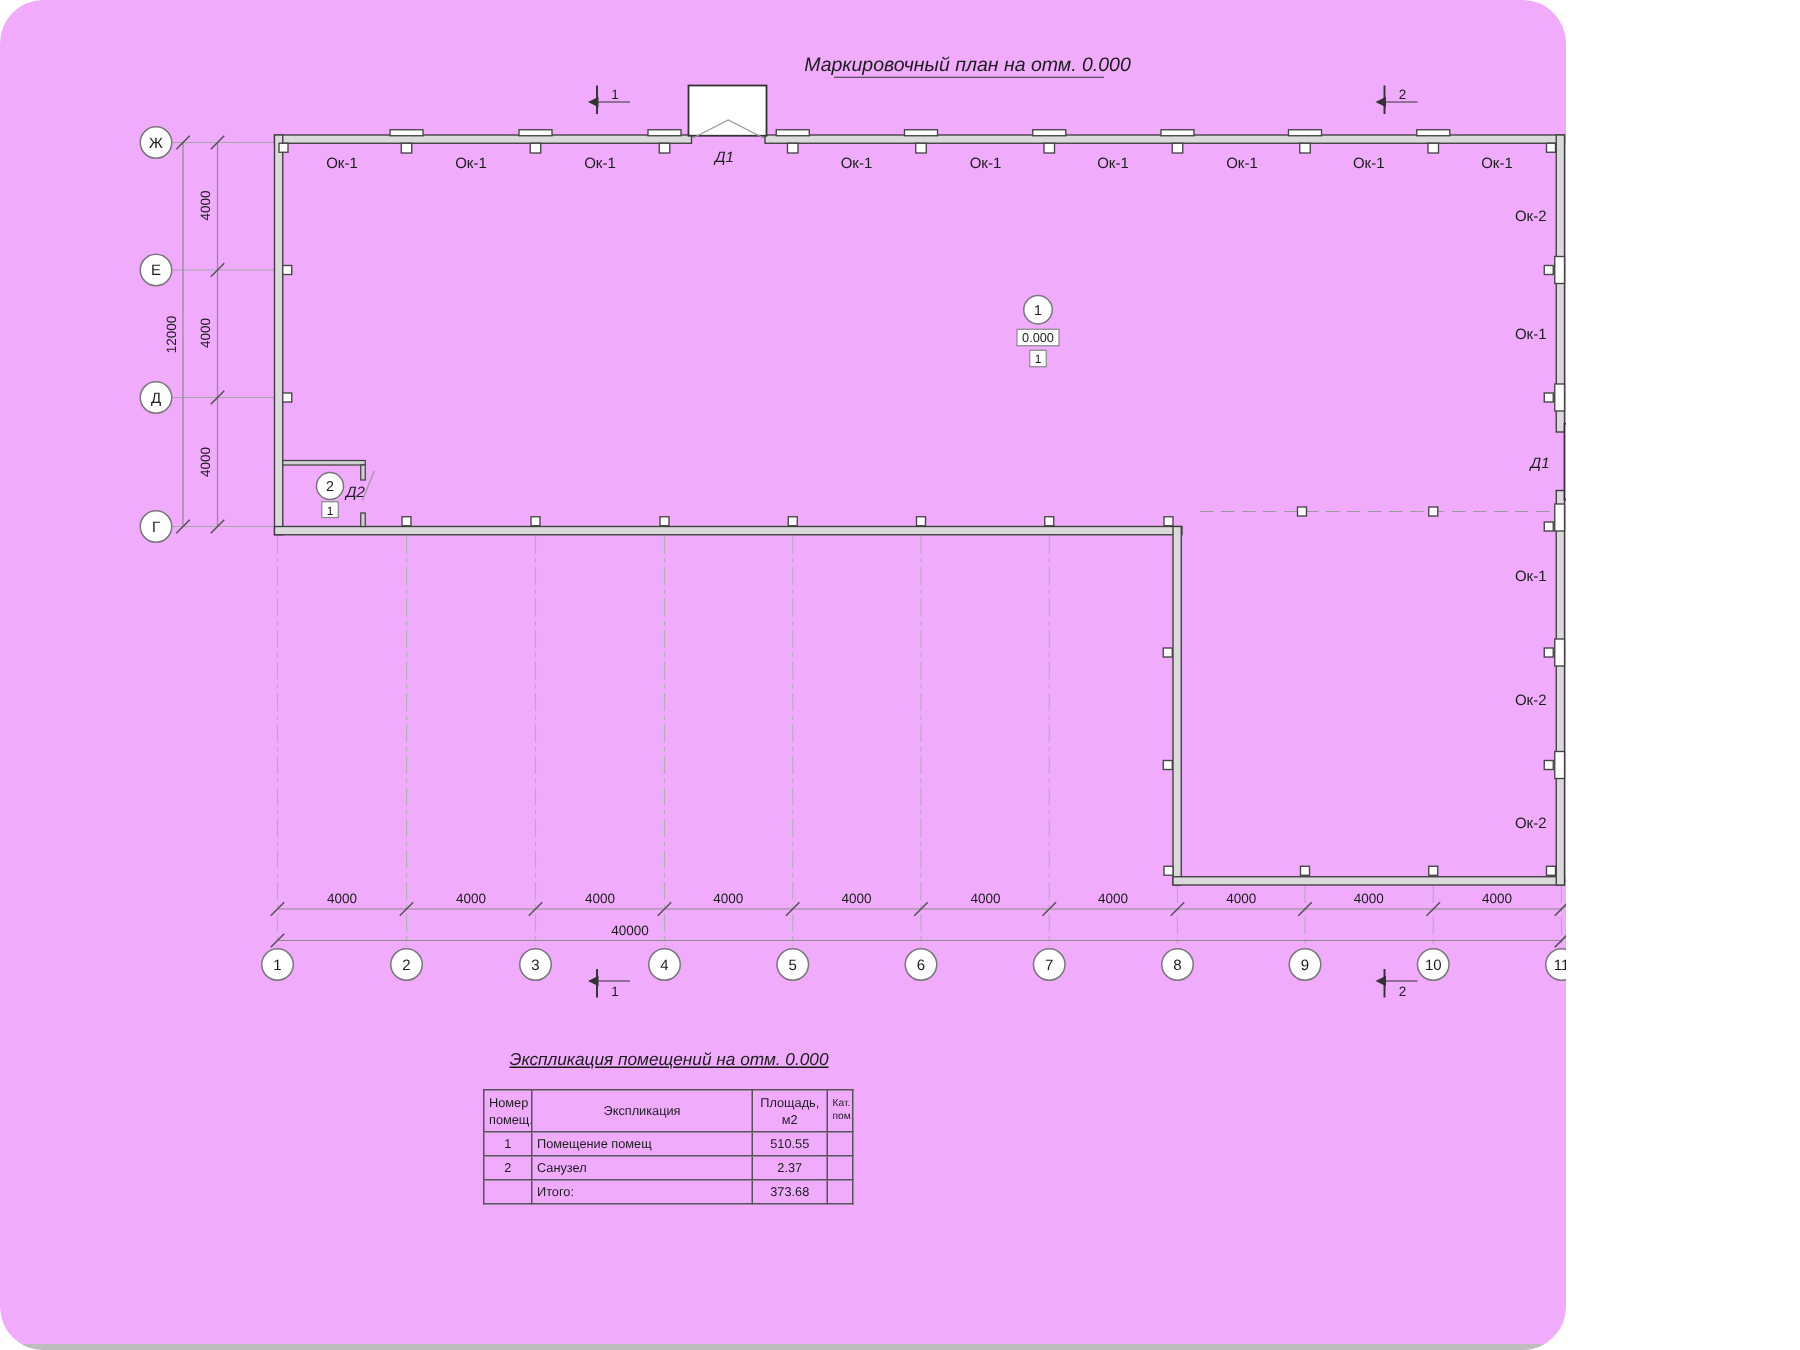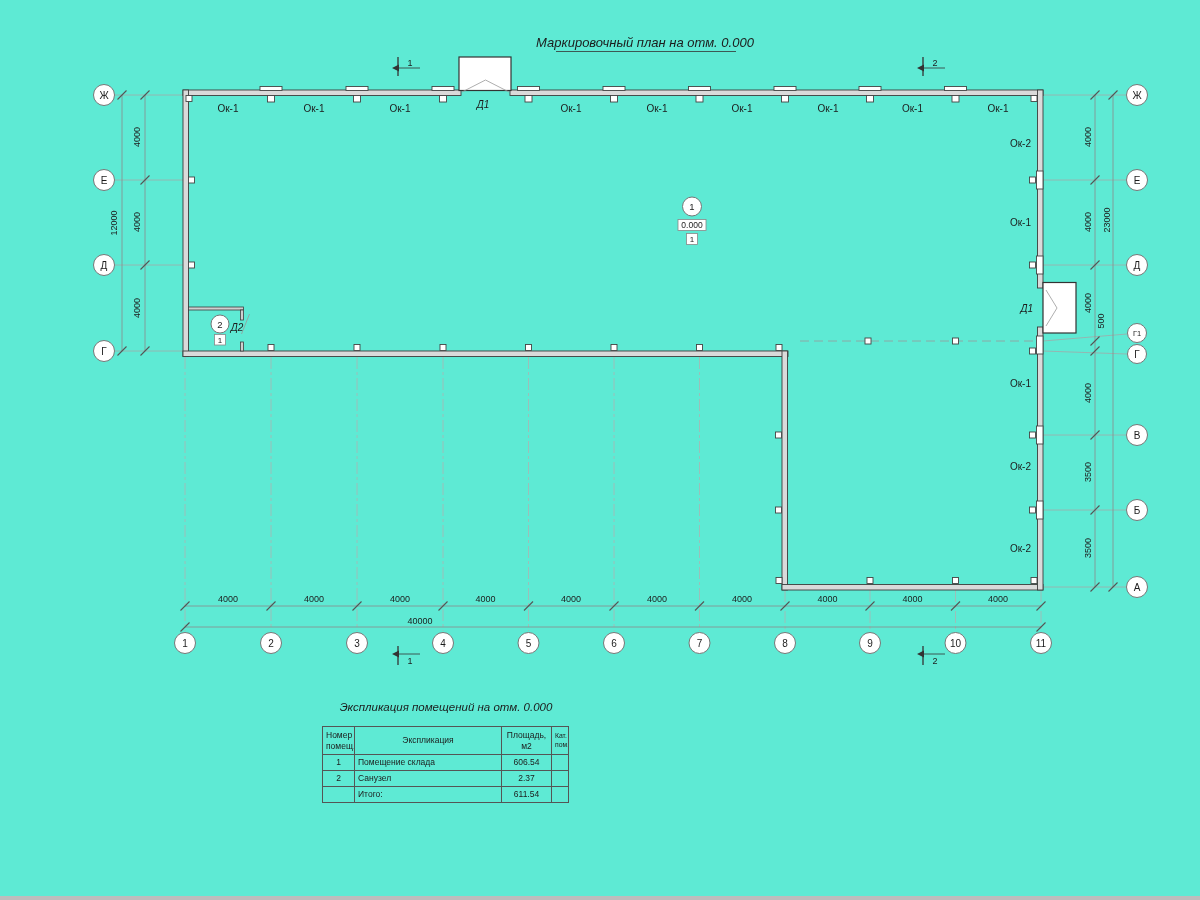--- a/index.html
+++ b/index.html
@@ -1,17 +1,17 @@
 <!DOCTYPE html>
 <html><head>
 <meta charset="utf-8">
 <style>
   html,body{margin:0;padding:0;background:#fff;}
-  #sheet{position:relative;width:1200px;height:900px;background:#5eead4;overflow:hidden;
-         font-family:"Liberation Sans",sans-serif;}
+  #sheet{position:relative;width:1044px;height:900px;background:#f0abfc;overflow:hidden;
+         font-family:"Liberation Sans",sans-serif;border-radius:29px;}
   svg text{font-family:"Liberation Sans",sans-serif;fill:#1c1c1c;}
   .w{fill:#dadada;stroke:#3d3d3d;stroke-width:.9;}
   .pw{fill:#cfcfcf;stroke:#3d3d3d;stroke-width:.8;}
   .pf{fill:#ffffff;stroke:#444;stroke-width:.9;}
   .ext{stroke:#a6a6a6;stroke-width:.75;}
   .grid{stroke:#b0b0b0;stroke-width:.75;stroke-dasharray:12 3 3 3;}
   .dash{stroke:#9a9a9a;stroke-width:.8;stroke-dasharray:9 5;}
   .dim{stroke:#8c8c8c;stroke-width:.8;}
   .tick{stroke:#555;stroke-width:1.1;}
   .dt{font-size:9px;text-anchor:middle;}
@@ -21,21 +21,21 @@
   .ax{font-size:10px;text-anchor:middle;}
   .axs{font-size:7.5px;text-anchor:middle;}
   .axc{fill:#fff;stroke:#777;stroke-width:1;}
   .swing{stroke:#999;stroke-width:.8;fill:none;}
   .porch{fill:#fff;stroke:#333;stroke-width:1.2;}
   .sec{stroke:#333;}
   .tagbox{fill:#fff;stroke:#888;stroke-width:.8;}
   .title-t{font-size:13px;font-style:italic;text-anchor:middle;}
   
   .expl{position:absolute;left:322px;top:701px;width:248px;}
-  .expl-title{text-align:center;font-style:italic;
+  .expl-title{text-align:center;font-style:italic;text-decoration:underline;
               font-size:11.5px;color:#1c1c1c;margin:0 0 13px 0;}
   table.sched{border-collapse:collapse;table-layout:fixed;width:246px;
               border:1.5px solid #333;font-size:8.5px;color:#1c1c1c;padding-left:40px;}
   table.sched th,table.sched td{border:1px solid #555;padding:0 3px;line-height:1.2;
               overflow:hidden;}
   table.sched th{font-weight:normal;height:27px;text-align:center;}
   table.sched td{height:15px;}
   th.cat{font-size:6.8px;}
   td.c{text-align:center;} td.l{text-align:left;padding-left:5px;}
   td.r{text-align:left;padding-right:4px;}
@@ -374,32 +374,32 @@
       <tr>
         <th>Номер помещ.</th>
         <th>Экспликация</th>
         <th>Площадь, м2</th>
         <th class="cat">Кат. пом.</th>
       </tr>
     </thead>
     <tbody>
       <tr>
         <td class="c">1</td>
-        <td class="l">Помещение склада</td>
-        <td class="c">606.54</td>
+        <td class="l">Помещение помещ</td>
+        <td class="c">510.55</td>
         <td></td>
       </tr>
       <tr>
         <td class="c">2</td>
         <td class="l">Санузел</td>
         <td class="c">2.37</td>
         <td></td>
       </tr>
       <tr>
         <td></td>
         <td class="r">Итого:</td>
-        <td class="c">611.54</td>
+        <td class="c">373.68</td>
         <td></td>
       </tr>
     </tbody>
   </table>
 </div>
 </div>
 
 </body></html>

